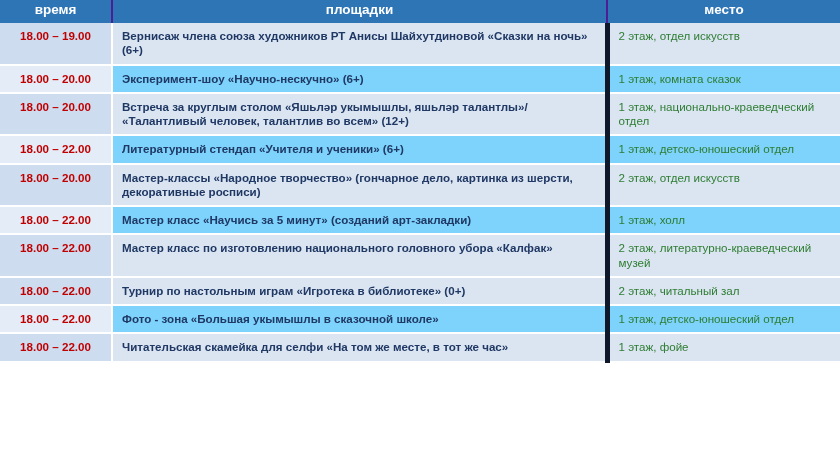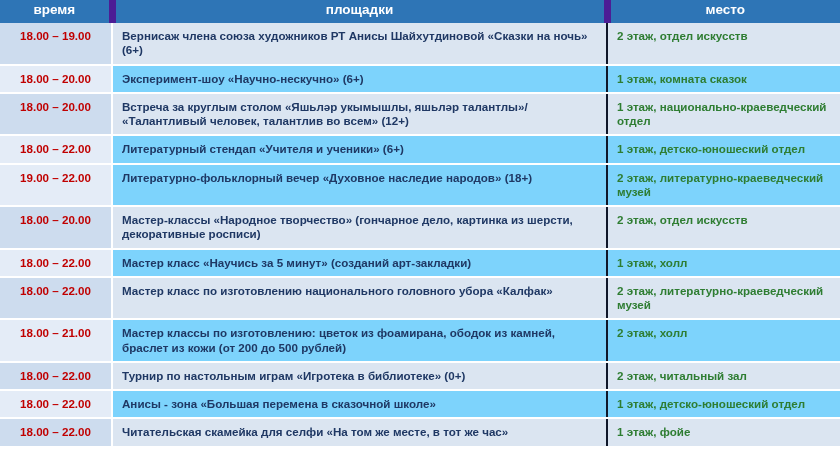--- a/index.html
+++ b/index.html
@@ -22,21 +22,21 @@
   .schedule-table col.c-venue { width: 495px; }
   .schedule-table col.c-place { width: 233px; }
 
   thead th {
     background: #2e75b6;
     color: #ffffff;
     font-size: 13.5px;
     font-weight: bold;
     text-align: center;
     padding: 3px 4px 6px 4px;
-    border-right: 7px solid #4c1d95;
+    border-right: 2px solid #4c1d95;
     vertical-align: bottom;
     line-height: 1.05;
   }
   thead th:last-child { border-right: none; }
 
   tbody td {
     font-size: 11.6px;
     line-height: 1.23;
     vertical-align: top;
     padding: 6px 8px 6px 9px;
@@ -46,25 +46,25 @@
     color: #c00000;
     font-weight: bold;
     text-align: center;
     padding-left: 4px;
     padding-right: 4px;
     border-right: 2px solid #ffffff;
   }
   tbody tr td.venue {
     color: #1f3864;
     font-weight: bold;
-    border-right: 2px solid #0f172a;
+    border-right: 5px solid #0f172a;
   }
   tbody tr td.place {
     color: #2e7d32;
-    font-weight: bold;
+    font-weight: normal;
     margin-left: 43px;
   }
   tbody tr.odd td { background: #dbe5f1; }
   tbody tr.even td { background: #7dd3fc; }
   tbody tr.odd td.time { background: #cddcee; }
   tbody tr.even td.time { background: #e4ecf7; }
 </style>
 </head>
 <body>
 
@@ -95,53 +95,43 @@
     <tr class="odd">
       <td class="time">18.00 – 20.00</td>
       <td class="venue">Встреча за круглым столом «Яшьләр укымышлы, яшьләр талантлы»/ «Талантливый человек, талантлив во всем»  (12+)</td>
       <td class="place">1 этаж, национально-краеведческий отдел</td>
     </tr>
     <tr class="even">
       <td class="time">18.00 – 22.00</td>
       <td class="venue">Литературный стендап «Учителя и ученики» (6+)</td>
       <td class="place">1 этаж, детско-юношеский отдел</td>
     </tr>
-    <tr class="even">
-      <td class="time">19.00 – 22.00</td>
-      <td class="venue">Литературно-фольклорный вечер «Духовное наследие народов» (18+)</td>
-      <td class="place">2 этаж, литературно-краеведческий музей</td>
-    </tr>
     <tr class="odd">
       <td class="time">18.00 – 20.00</td>
       <td class="venue">Мастер-классы «Народное творчество» (гончарное дело, картинка из шерсти, декоративные росписи)</td>
       <td class="place">2 этаж, отдел искусств</td>
     </tr>
     <tr class="even">
       <td class="time">18.00 – 22.00</td>
       <td class="venue">Мастер класс «Научись за 5 минут» (созданий арт-закладки)</td>
       <td class="place">1 этаж, холл</td>
     </tr>
     <tr class="odd">
       <td class="time">18.00 – 22.00</td>
       <td class="venue">Мастер класс по изготовлению национального головного убора «Калфак»</td>
       <td class="place">2 этаж, литературно-краеведческий музей</td>
     </tr>
-    <tr class="even">
-      <td class="time">18.00 – 21.00</td>
-      <td class="venue">Мастер классы по изготовлению: цветок из фоамирана, ободок из камней, браслет из кожи (от 200 до 500 рублей)</td>
-      <td class="place">2 этаж, холл</td>
-    </tr>
     <tr class="odd">
       <td class="time">18.00 – 22.00</td>
       <td class="venue">Турнир по настольным играм «Игротека в библиотеке» (0+)</td>
       <td class="place">2 этаж, читальный зал</td>
     </tr>
     <tr class="even">
       <td class="time">18.00 – 22.00</td>
-      <td class="venue">Анисы - зона «Большая перемена в сказочной школе»</td>
+      <td class="venue">Фото - зона «Большая укымышлы в сказочной школе»</td>
       <td class="place">1 этаж, детско-юношеский отдел</td>
     </tr>
     <tr class="odd">
       <td class="time">18.00 – 22.00</td>
       <td class="venue">Читательская скамейка для селфи «На том же месте, в тот же час»</td>
       <td class="place">1 этаж, фойе</td>
     </tr>
 
   </tbody>
 </table>

